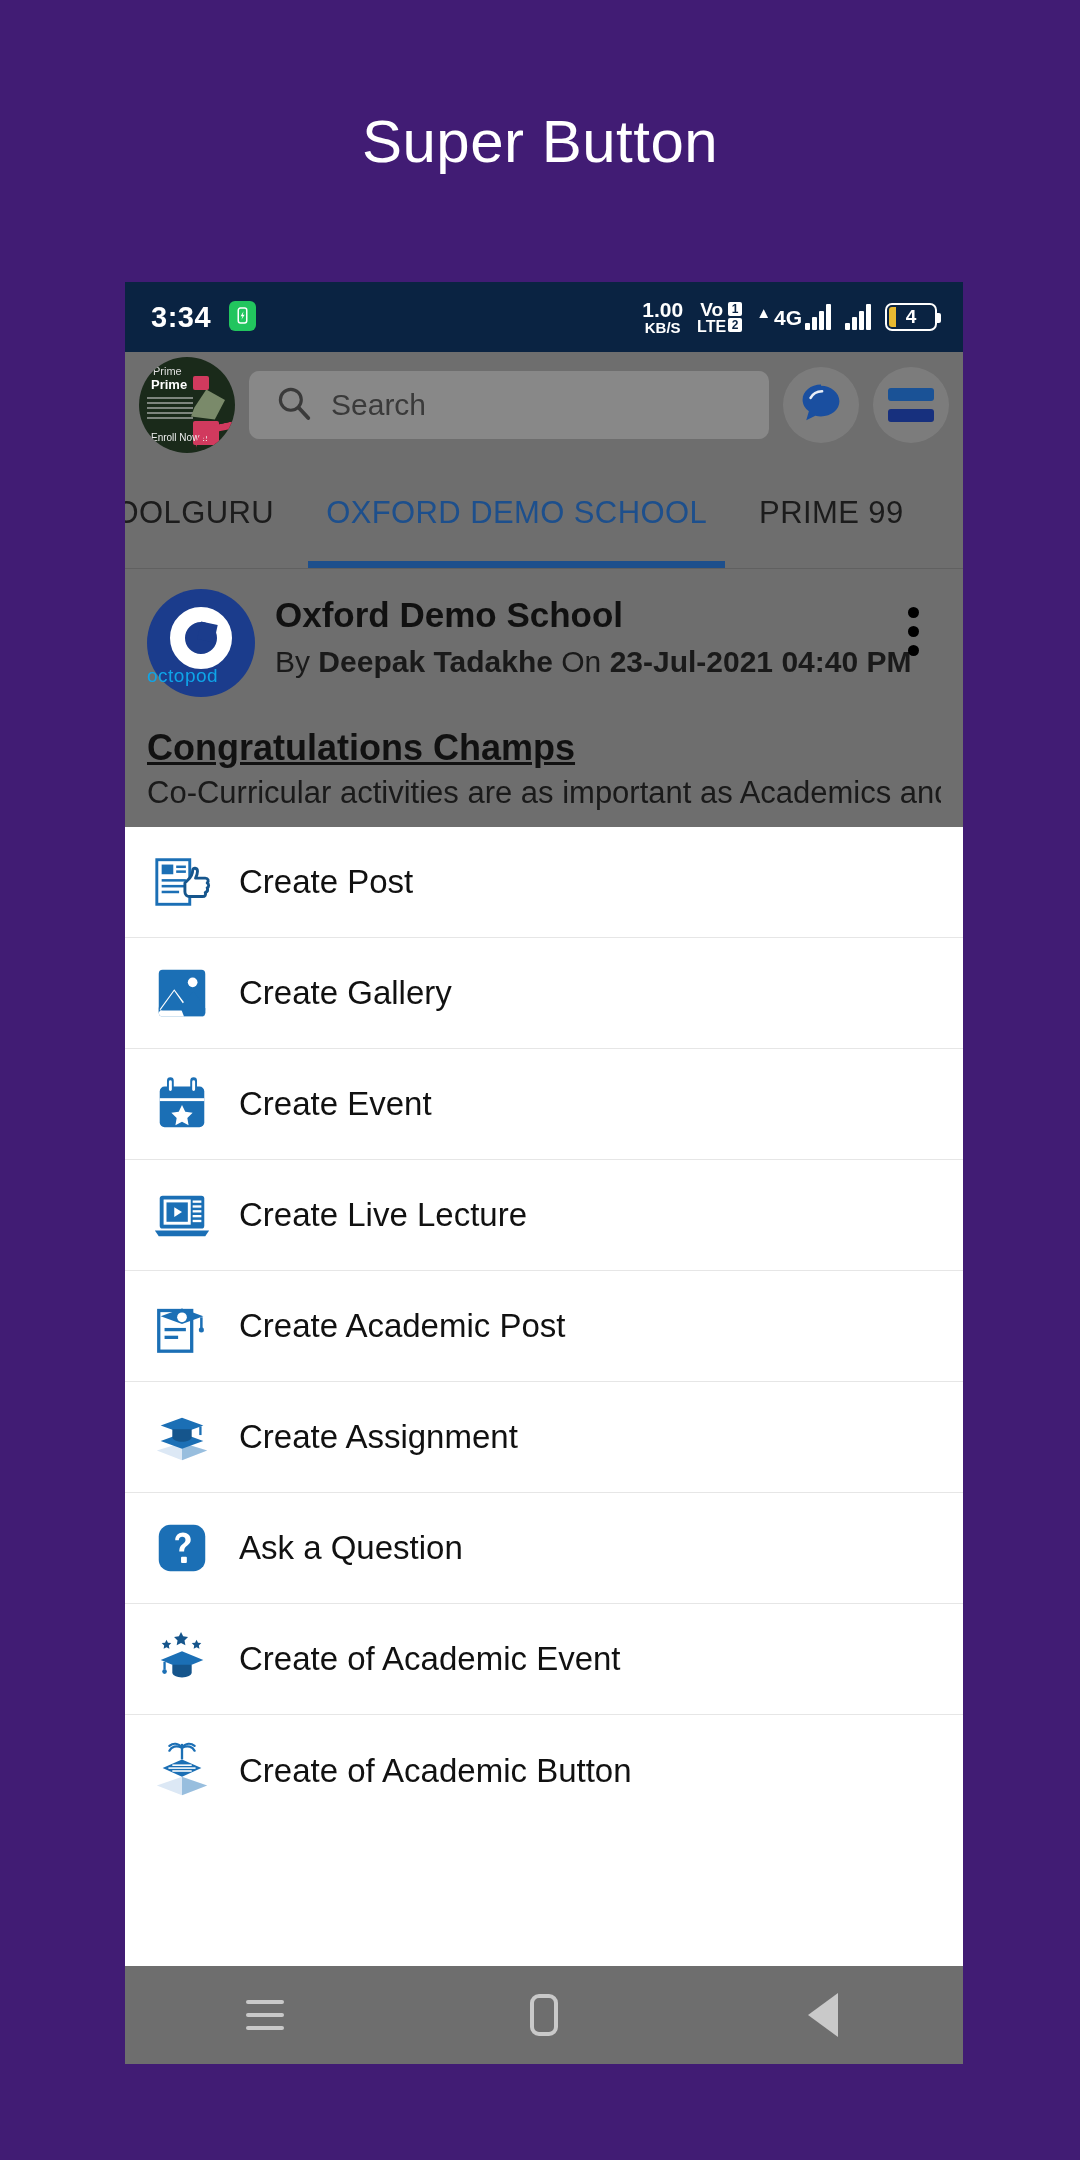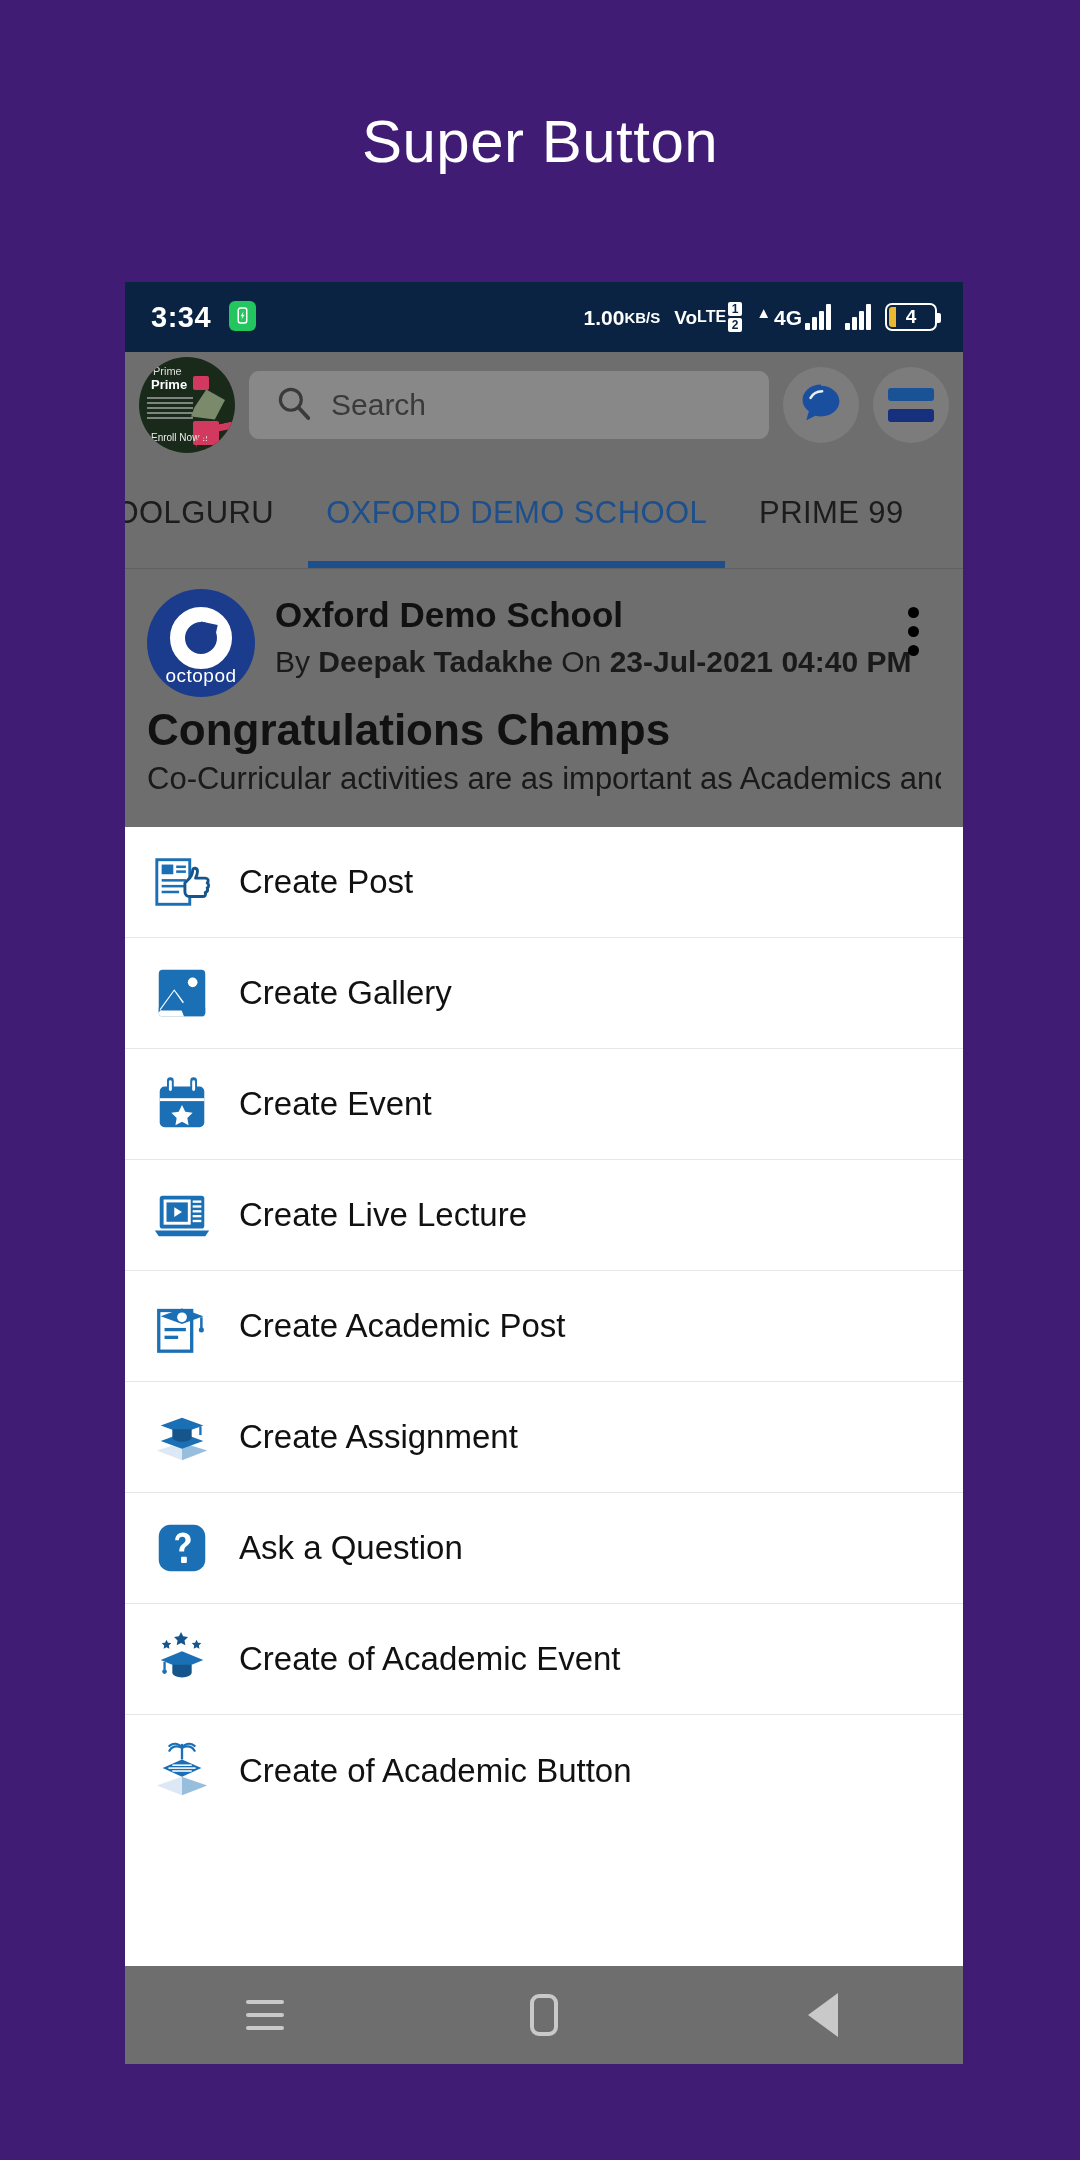--- a/index.html
+++ b/index.html
@@ -31,21 +31,21 @@
     padding: 0 26px;
   }
   .sb-left { display: flex; gap: 18px; }
   #status-clock { font-size: 29px; font-weight: 700; letter-spacing: 0.5px; }
   #battery-charging-icon {
     width: 27px; height: 30px; background: #22C55E; border-radius: 6px;
     display: flex; align-items: center; justify-content: center;
   }
   #battery-charging-icon svg { display: block; }
   .sb-right { display: flex; align-items: center; gap: 14px; }
-  .sb-stack { display: flex; align-items: center;
+  .sb-stack { display: flex; flex-direction: column; align-items: center;
               line-height: 1.0; font-weight: 700; }
   .sb-stack .t { font-size: 21px; }
   .sb-stack .b { font-size: 15px; }
   .volte-box { display: flex; align-items: center; gap: 2px; }
   .volte-num { background: #FFFFFF; color: #0A2342; font-size: 12px;
                font-weight: 700; width: 14px; height: 14px; line-height: 14px;
                text-align: center; border-radius: 2px; }
   .volte-col { display: flex; flex-direction: column; gap: 2px; }
   .net-group { display: flex; align-items: flex-end; gap: 3px; }
   .net-label { font-size: 21px; font-weight: 700; }
@@ -139,31 +139,31 @@
   }
   #post-logo .ring {
     width: 62px; height: 62px; border-radius: 50%;
     border: 15px solid #FFFFFF; margin-top: -10px;
   }
   #post-logo .ring::after {
     content:""; position:absolute; left:50%; top:34px; width:17px; height:18px;
     background:#1B3C8C; transform: translateX(-2px) rotate(12deg);
   }
   #post-logo .logo-text {
-    position: absolute; bottom: 10px; left: 0; right: 0; text-align: center;
-    font-size: 19px; color: #ffffff; letter-spacing: 0.5px;
+    position: absolute; bottom: 10px; left: 0; right: 0; 
+    font-size: 19px; color: #0ea5e9; letter-spacing: 0.5px;
   }
   #post-meta { flex: 1 1 auto; padding-top: 6px; min-width: 0; }
   #post-title { font-size: 35px; font-weight: 700; color: #111111; }
   #post-byline { font-size: 30px; color: #1A1A1A; margin-top: 10px; white-space: nowrap; }
   #post-byline b { font-weight: 700; }
   #post-more-icon { width: 56px; flex: 0 0 auto; display:flex; flex-direction: column;
                     align-items: center; gap: 8px; padding-top: 18px; }
   #post-more-icon i { display:block; width: 11px; height: 11px; border-radius: 50%; background: #000; }
-  #post-headline { font-size: 44px; font-weight: 700; color: #111; margin-top: 8px; }
+  #post-headline { font-size: 36px; font-weight: 700; color: #111; margin-top: 30px; text-decoration: underline; }
   #post-body { font-size: 31px; color: #1A1A1A; margin-top: 6px;
                white-space: nowrap; overflow: hidden; }
 
   
   #super-button-sheet {
     position: absolute; left: 0; right: 0; top: 545px; bottom: 98px;
     background: #FFFFFF;
   }
   .menu-item {
     height: 111px; display: flex; align-items: center; gap: 26px;

